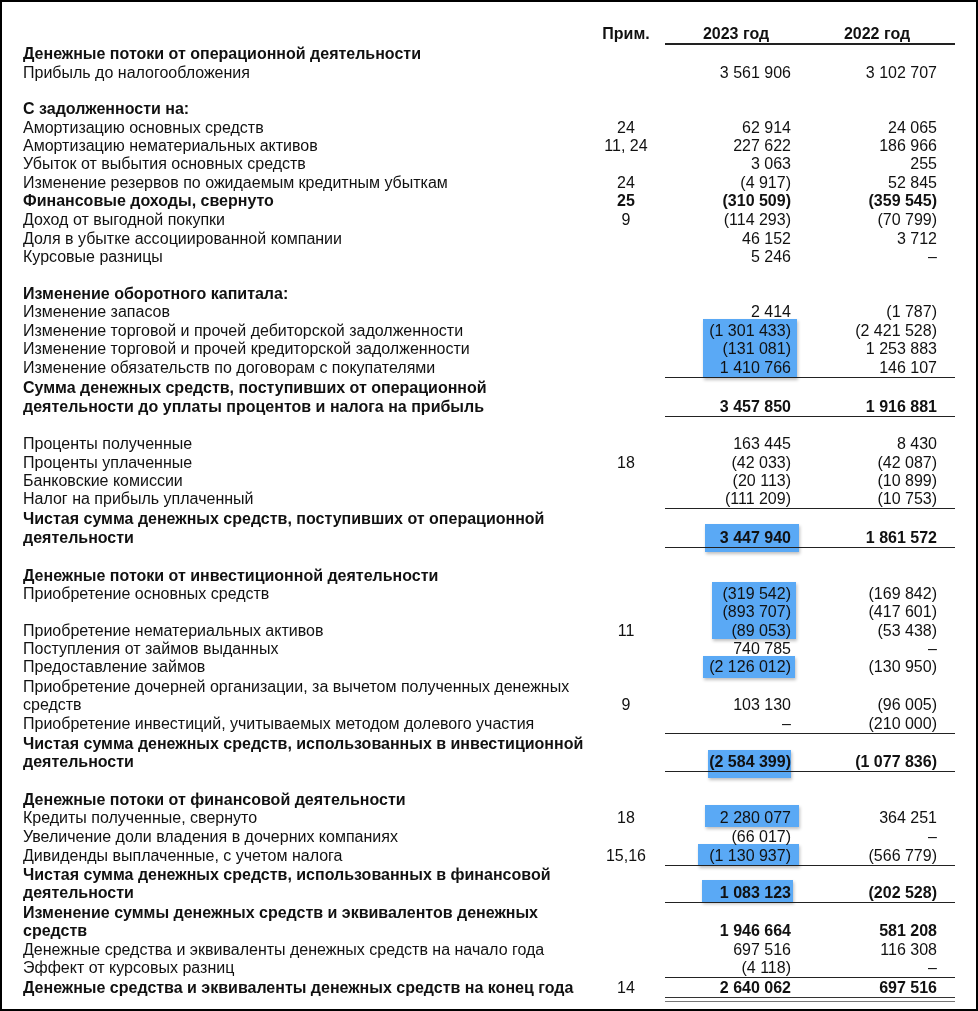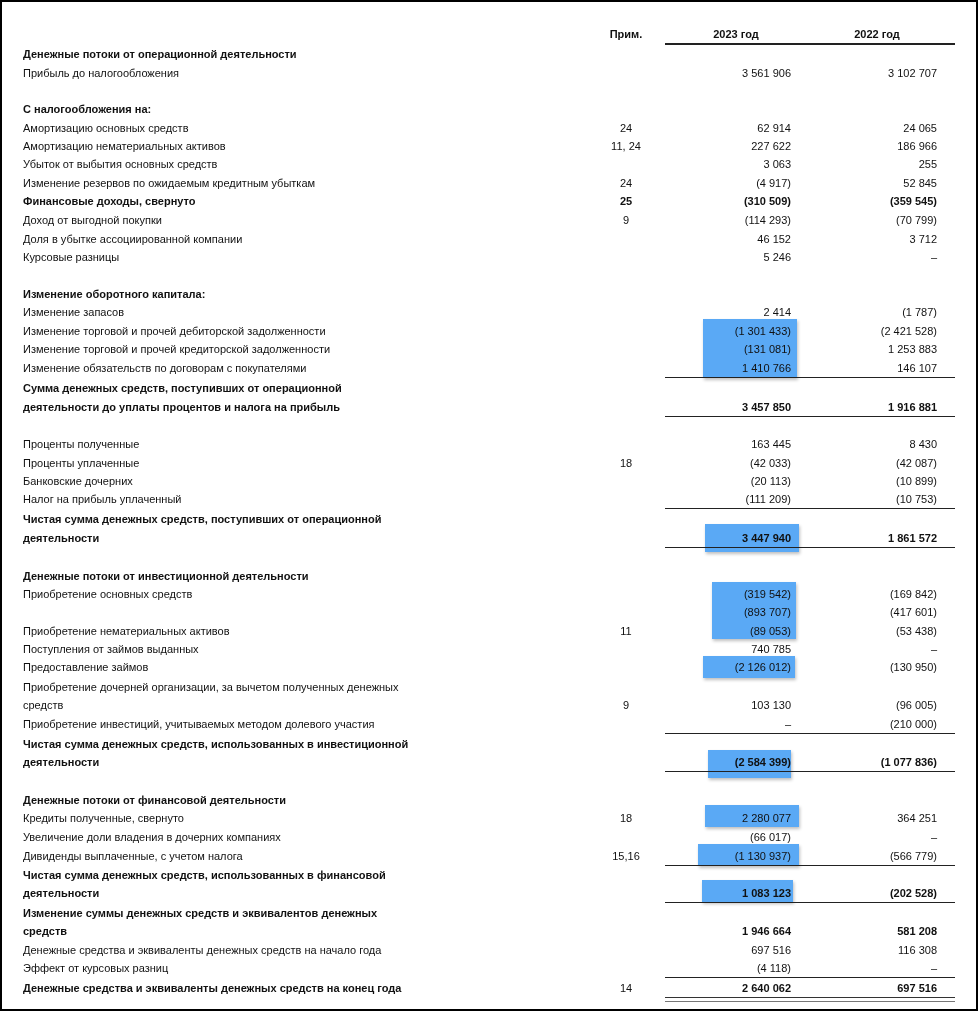--- a/index.html
+++ b/index.html
@@ -3,21 +3,21 @@
 <meta charset="utf-8">
 <style>
   html, body { margin: 0; padding: 0; background: #fff; }
   body { width: 978px; height: 1011px; position: relative; overflow: hidden; }
   .frame {
     position: absolute; left: 0; top: 0; width: 974px; height: 1007px;
     border: 2px solid #000; background: #fff;
   }
   .doc {
     position: absolute; left: 0; top: 0; width: 978px; height: 1011px;
-    font-family: "Liberation Sans", sans-serif; font-size: 11px; color: #111;
+    font-family: "Liberation Sans", sans-serif; font-size: 16px; color: #111;
   }
   .row { position: absolute; left: 0; width: 978px; height: 18px; line-height: 18px; }
   .lbl { position: absolute; left: 23px; white-space: nowrap; }
   .note { position: absolute; left: 596px; width: 60px; text-align: center; }
   .v23 { position: absolute; left: 690px; width: 101px; text-align: right; }
   .v22 { position: absolute; left: 830px; width: 107px; text-align: right; }
   .b { font-weight: bold; }
   .hdr { font-weight: bold; }
   .hl { position: absolute; background: #5aa9f5; box-shadow: 1px 2px 3px rgba(0,0,0,0.25); }
   .line { position: absolute; height: 0; border-top: 1.6px solid #222; }
@@ -50,21 +50,21 @@
       <span class="lbl">Денежные потоки от операционной деятельности</span>
     </div>
   <div class="row" style="top:64px;">
       <span class="lbl">Прибыль до налогообложения</span>
       <span class="note"></span>
       <span class="v23">3 561 906</span>
       <span class="v22">3 102 707</span>
     </div>
 
   <div class="row b" style="top:100px;">
-      <span class="lbl">С налогообложения на:</span>
+      <span class="lbl">С задолженности на:</span>
     </div>
   <div class="row" style="top:119px;">
       <span class="lbl">Амортизацию основных средств</span>
       <span class="note">24</span>
       <span class="v23">62 914</span>
       <span class="v22">24 065</span>
     </div>
   <div class="row" style="top:137px;">
       <span class="lbl">Амортизацию нематериальных активов</span>
       <span class="note">11, 24</span>
@@ -152,21 +152,21 @@
       <span class="v23">163 445</span>
       <span class="v22">8 430</span>
     </div>
   <div class="row" style="top:454px;">
       <span class="lbl">Проценты уплаченные</span>
       <span class="note">18</span>
       <span class="v23">(42 033)</span>
       <span class="v22">(42 087)</span>
     </div>
   <div class="row" style="top:472px;">
-      <span class="lbl">Банковские дочерних</span>
+      <span class="lbl">Банковские комиссии</span>
       <span class="note"></span>
       <span class="v23">(20 113)</span>
       <span class="v22">(10 899)</span>
     </div>
   <div class="row" style="top:490px;">
       <span class="lbl">Налог на прибыль уплаченный</span>
       <span class="note"></span>
       <span class="v23">(111 209)</span>
       <span class="v22">(10 753)</span>
     </div>

